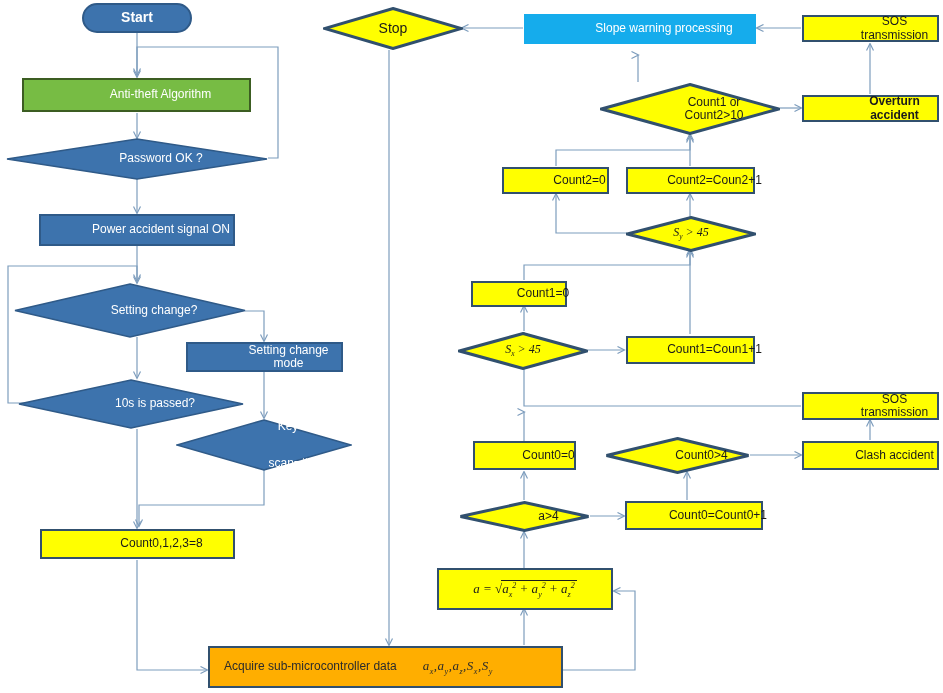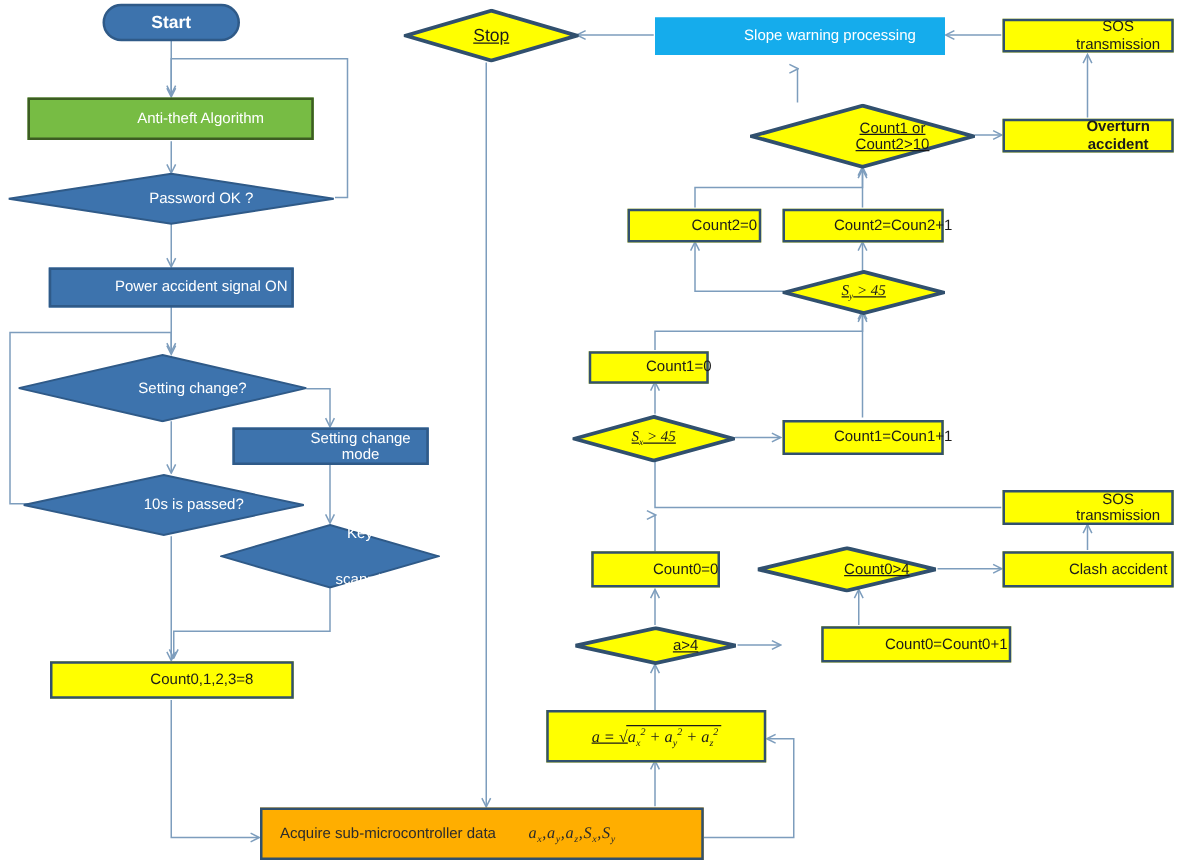--- a/index.html
+++ b/index.html
@@ -18,32 +18,32 @@
   .rect.orange{background:#ffae00;border-color:#31506e;color:#2b2b2b;}
 
   
   .stadium{background:#3d73ad;border:2px solid #2f5a88;border-radius:999px;color:#fff;font-weight:bold;}
 
   
   .diamond{background:transparent;border:none;}
   .diamond > svg{position:absolute;inset:0;width:100%;height:100%;z-index:-1;}
   .diamond .dtext{position:relative;z-index:2;padding:0 6px;}
   .diamond.blue .dtext{color:#ffffff;}
-  .diamond.yellow .dtext{color:#1b1b1b;text-decoration:underline;}
+  .diamond.yellow .dtext{color:#1b1b1b;}
   .t12{font-size:12px;padding-left:48px;}
   .t13{font-size:13px;}
   .t14{font-size:14px;}
 
   
   #wires{position:absolute;left:0;top:0;width:943px;height:693px;z-index:1;}
 
   .ital{font-family:"Liberation Serif", serif;font-style:italic;}
   sub{font-size:.62em;}
   sup{font-size:.62em;}
-  .sqrt{font-family:"Liberation Serif", serif;font-style:italic;font-size:13px;text-decoration:underline;}
+  .sqrt{font-family:"Liberation Serif", serif;font-style:italic;font-size:13px;}
   .radic{display:inline-block;border-top:1px solid #1b1b1b;padding:0 2px 0 1px;margin-left:-1px;}
 </style>
 </head>
 <body>
 
 <div id="canvas">
 
   <svg id="wires" viewBox="0 0 943 693" xmlns="http://www.w3.org/2000/svg">
     <defs>
       <marker id="ah" markerWidth="9" markerHeight="9" refX="7.5" refY="4.5" orient="auto" markerUnits="userSpaceOnUse">
@@ -186,21 +186,21 @@
     </span>
   </div>
 
   <div class="node diamond yellow t12" style="left:459px;top:501px;width:131px;height:31px;">
     <svg viewBox="0 0 131 31" preserveAspectRatio="none">
       <polygon points="65.5,1.5 129.5,15.5 65.5,29.5 1.5,15.5" fill="#ffff00" stroke="#31506e" stroke-width="3"></polygon>
     </svg>
     <span class="dtext">a&gt;4</span>
   </div>
 
-  <div class="node rect yellow t12" style="left:625px;top:501px;width:152px;height:29px;margin-left:32px;">
+  <div class="node rect yellow t12" style="left:625px;top:501px;width:138px;height:29px;">
     <span>Count0=Count0+1</span>
   </div>
 
   <div class="node rect yellow t12" style="left:473px;top:441px;width:103px;height:29px;">
     <span>Count0=0</span>
   </div>
 
   <div class="node diamond yellow t12" style="left:605px;top:437px;width:145px;height:37px;">
     <svg viewBox="0 0 145 37" preserveAspectRatio="none">
       <polygon points="72.5,1.5 143.5,18.5 72.5,35.5 1.5,18.5" fill="#ffff00" stroke="#31506e" stroke-width="3"></polygon>

